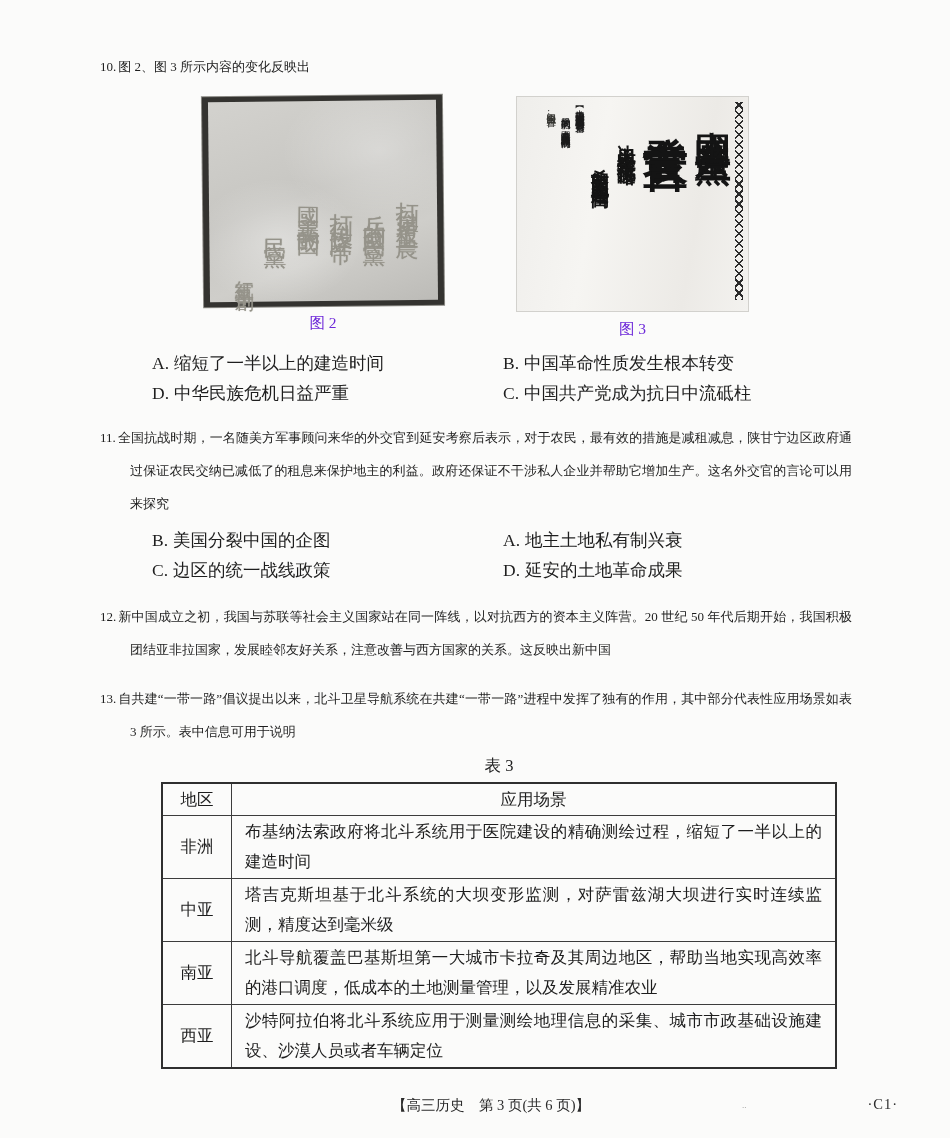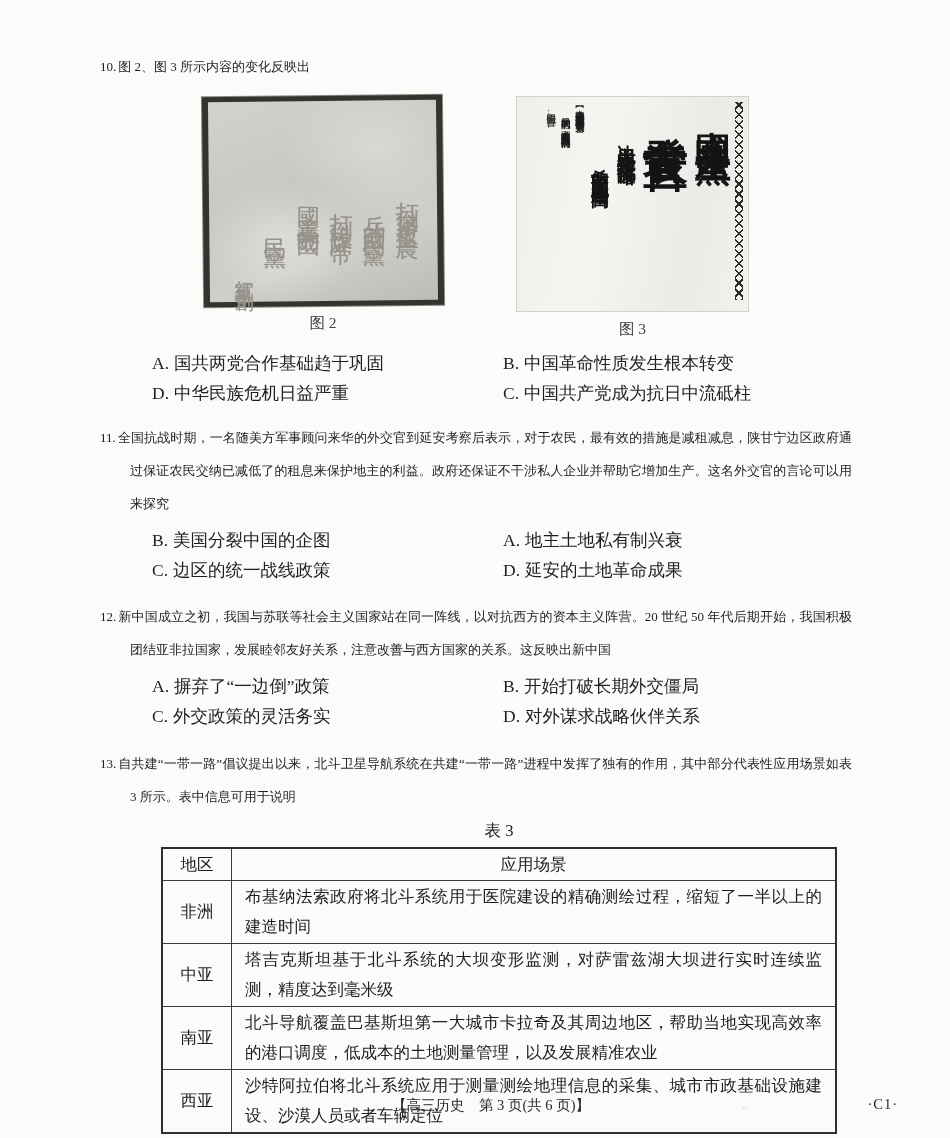--- a/index.html
+++ b/index.html
@@ -19,21 +19,21 @@
   .opt-grid{ display:grid; grid-template-columns:351px 1fr;
              padding-left:52px; font-size:17.5px; margin:0; }
   .opt{ height:29.5px; line-height:29.5px; white-space:nowrap; }
   .opt-label{ margin-right:5px; }
 
   
   .figs{ display:flex; align-items:flex-start; margin-top:13px; height:244px; }
   .figwrap{ text-align:center; }
   .figwrap.f2{ margin-left:103px; }
   .figwrap.f3{ margin-left:73px; }
-  .figcap{ font-size:15.5px; margin-top:7px; color:#404040; }
+  .figcap{ font-size:15.5px; margin-top:7px; color:#6d28d9; }
 
   
   .stone-frame{ width:240px; height:210px; background:#343330; padding:5px 6px;
                 box-sizing:border-box; transform:rotate(-0.6deg);
                 box-shadow:0 0 0 1px #8a8984; }
   .stone{ width:100%; height:100%; position:relative;
           background:
             radial-gradient(120px 90px at 30% 70%, rgba(255,255,255,.35), transparent 70%),
             radial-gradient(140px 100px at 75% 25%, rgba(255,255,255,.3), transparent 70%),
             linear-gradient(160deg,#d3d2ce 0%,#c7c6c2 45%,#cfceca 70%,#bcbbb7 100%); }
@@ -121,41 +121,35 @@
           <div class="nsm">【中央社廬山二十二日電】中國共產黨中央委員會發表宣言如下：</div>
           <div class="nsm nsm2">親愛的同胞們！中國共產黨中央委員會謹以極大的熱忱向</div>
           <div class="nsm nsm3">全國同胞宣言……</div>
         </div>
         <div class="figcap">图 3</div>
       </div>
     </div>
 
     <div class="spacer-sm"></div>
     <div class="opt-grid">
-      <div class="opt"><span class="opt-label">A.</span><span>国共两党合作基础趋于巩固</span></div>
+      <div class="opt"><span class="opt-label">A.</span><span>缩短了一半以上的建造时间</span></div>
       <div class="opt"><span class="opt-label">B.</span><span>中国革命性质发生根本转变</span></div>
       <div class="opt"><span class="opt-label">D.</span><span>中华民族危机日益严重</span></div>
       <div class="opt"><span class="opt-label">C.</span><span>中国共产党成为抗日中流砥柱</span></div>
     </div>
 
     <p class="q-para" style="margin-top:13px"><span class="q-num">11.</span><span>全国抗战时期，一名随美方军事顾问来华的外交官到延安考察后表示，对于农民，最有效的措施是减租减息，陕甘宁边区政府通过保证农民交纳已减低了的租息来保护地主的利益。政府还保证不干涉私人企业并帮助它增加生产。这名外交官的言论可以用来探究</span></p>
     <div class="opt-grid" style="margin-top:6px">
       <div class="opt"><span class="opt-label">B.</span><span>美国分裂中国的企图</span></div>
       <div class="opt"><span class="opt-label">A.</span><span>地主土地私有制兴衰</span></div>
       <div class="opt"><span class="opt-label">C.</span><span>边区的统一战线政策</span></div>
       <div class="opt"><span class="opt-label">D.</span><span>延安的土地革命成果</span></div>
     </div>
 
     <p class="q-para" style="margin-top:15px"><span class="q-num">12.</span><span>新中国成立之初，我国与苏联等社会主义国家站在同一阵线，以对抗西方的资本主义阵营。20 世纪 50 年代后期开始，我国积极团结亚非拉国家，发展睦邻友好关系，注意改善与西方国家的关系。这反映出新中国</span></p>
-    <div class="opt-grid" style="margin-top:6px">
-      <div class="opt"><span class="opt-label">A.</span><span>摒弃了“一边倒”政策</span></div>
-      <div class="opt"><span class="opt-label">B.</span><span>开始打破长期外交僵局</span></div>
-      <div class="opt"><span class="opt-label">C.</span><span>外交政策的灵活务实</span></div>
-      <div class="opt"><span class="opt-label">D.</span><span>对外谋求战略伙伴关系</span></div>
-    </div>
 
     <p class="q-para" style="margin-top:16px"><span class="q-num">13.</span><span>自共建“一带一路”倡议提出以来，北斗卫星导航系统在共建“一带一路”进程中发挥了独有的作用，其中部分代表性应用场景如表 3 所示。表中信息可用于说明</span></p>
 
     <div class="t3cap">表 3</div>
 
     <table class="t3">
       <tbody>
           <tr>
         <th>地区</th>
         <th>应用场景</th>

